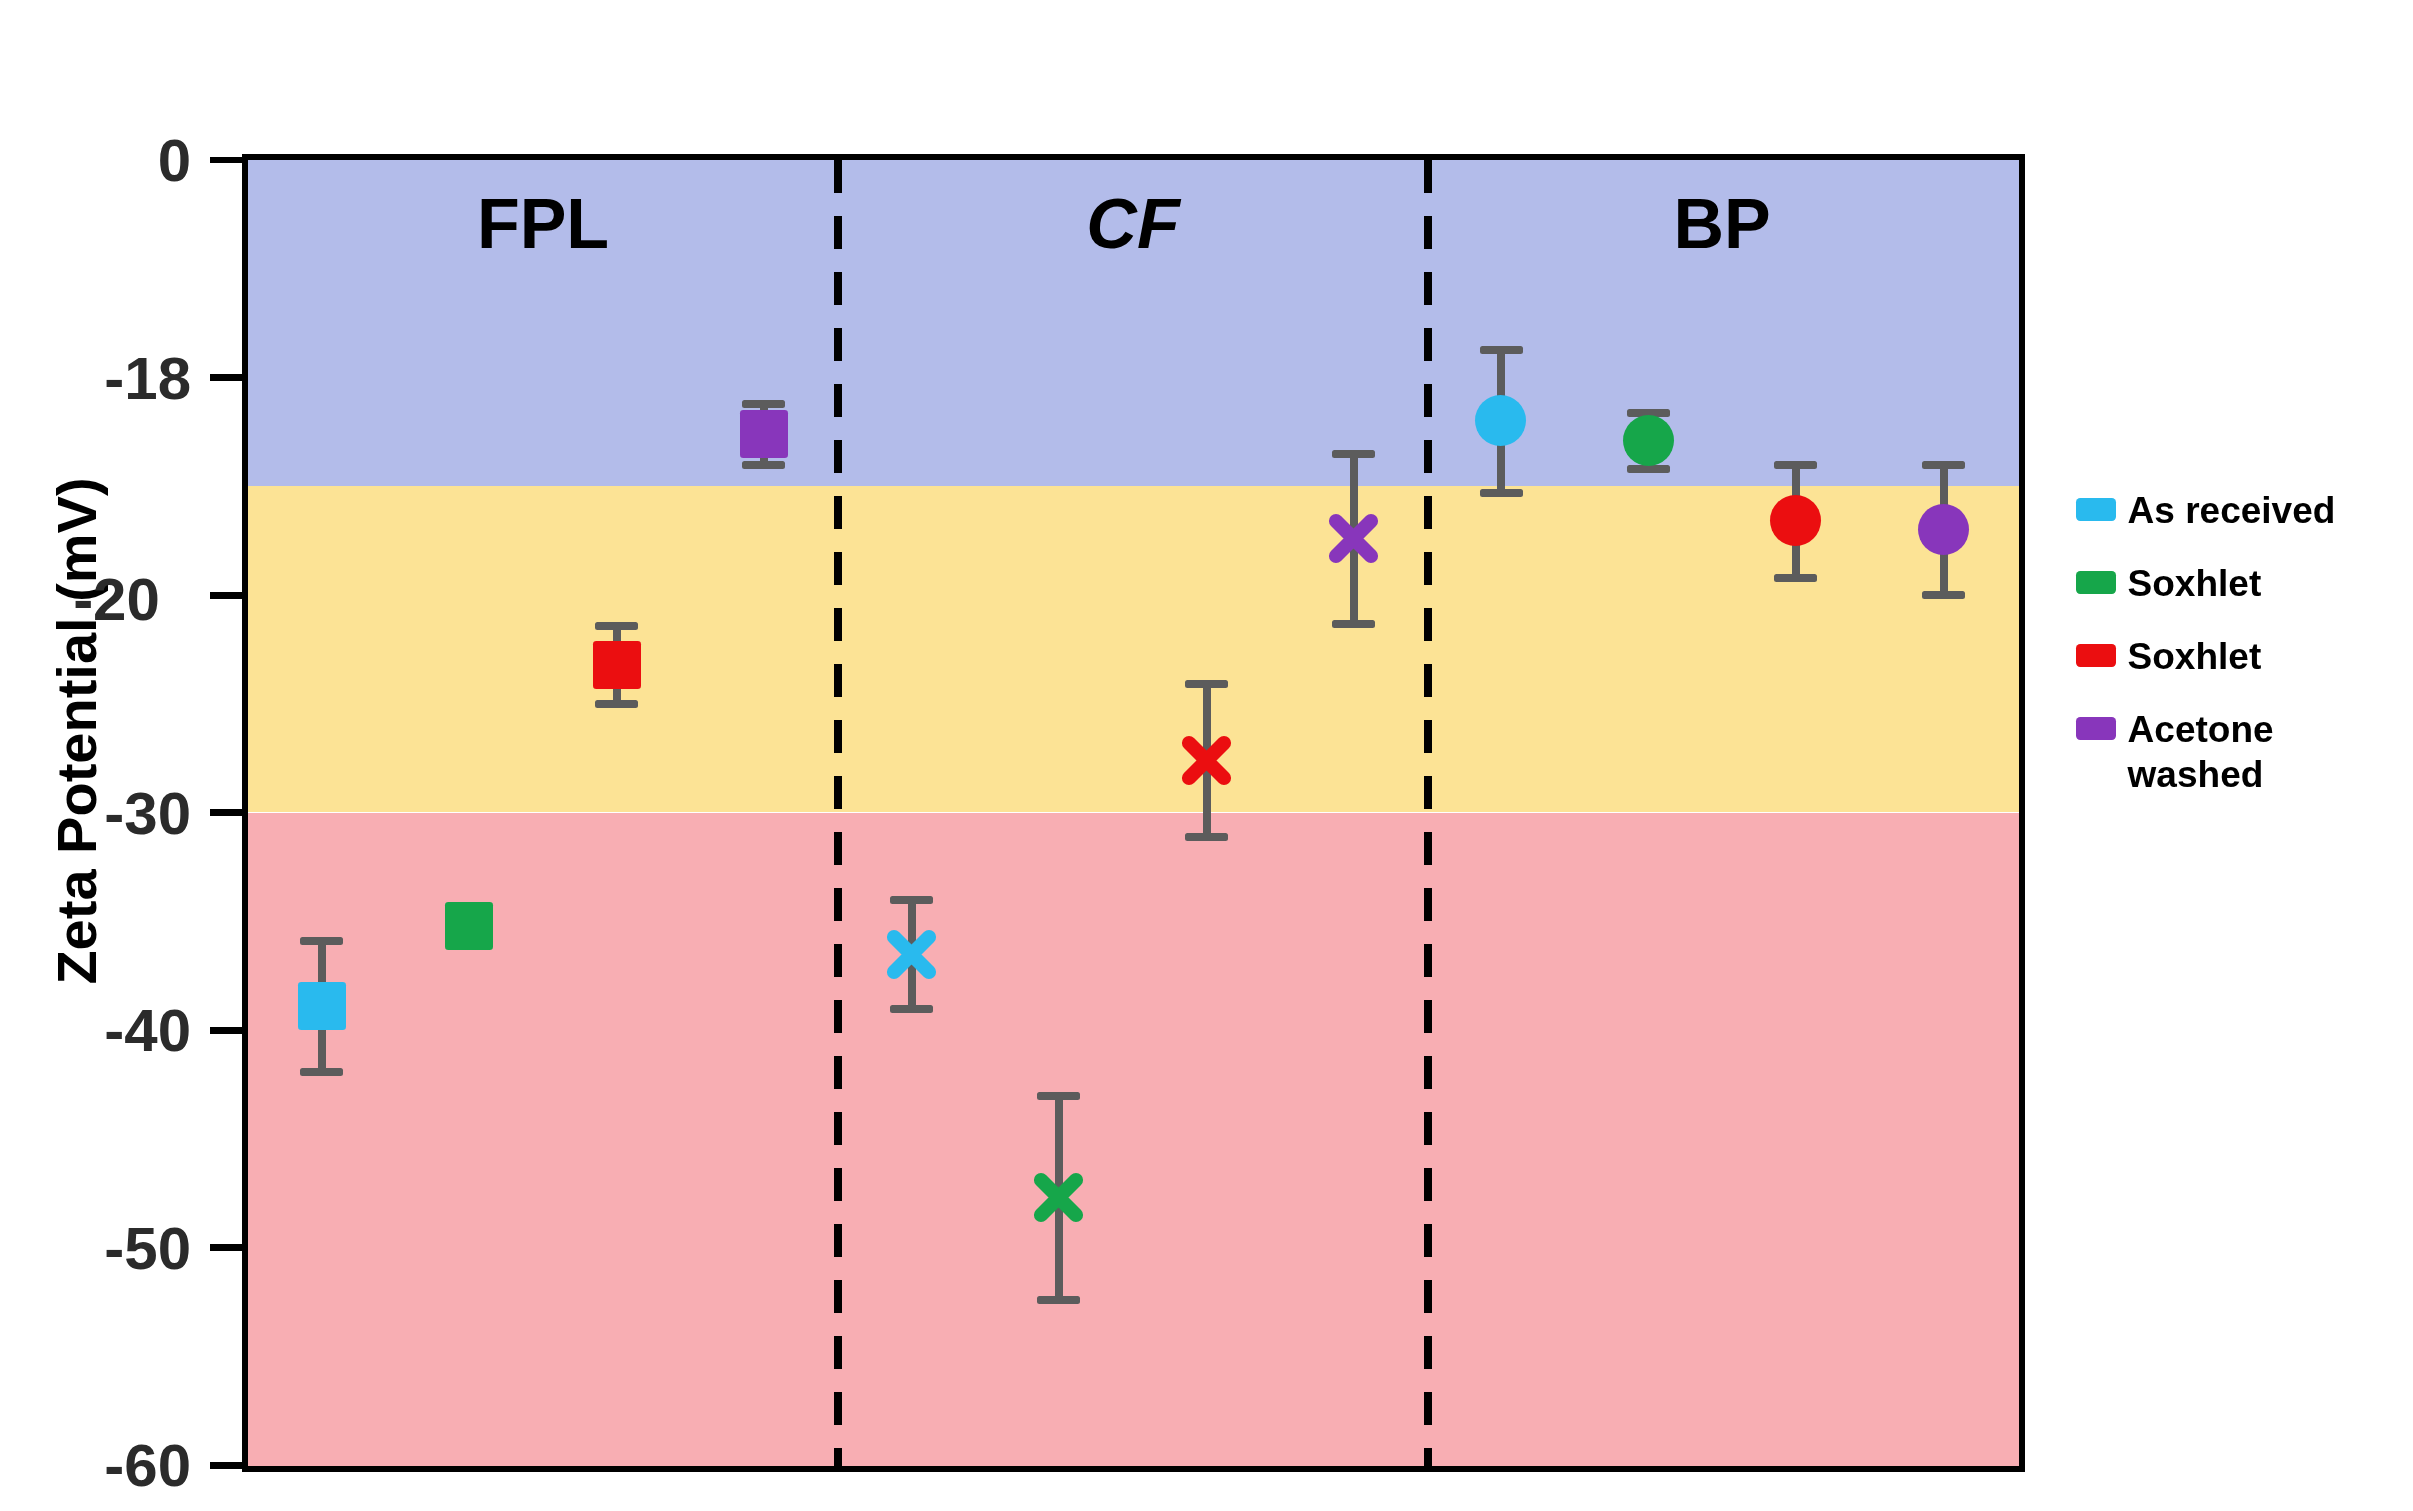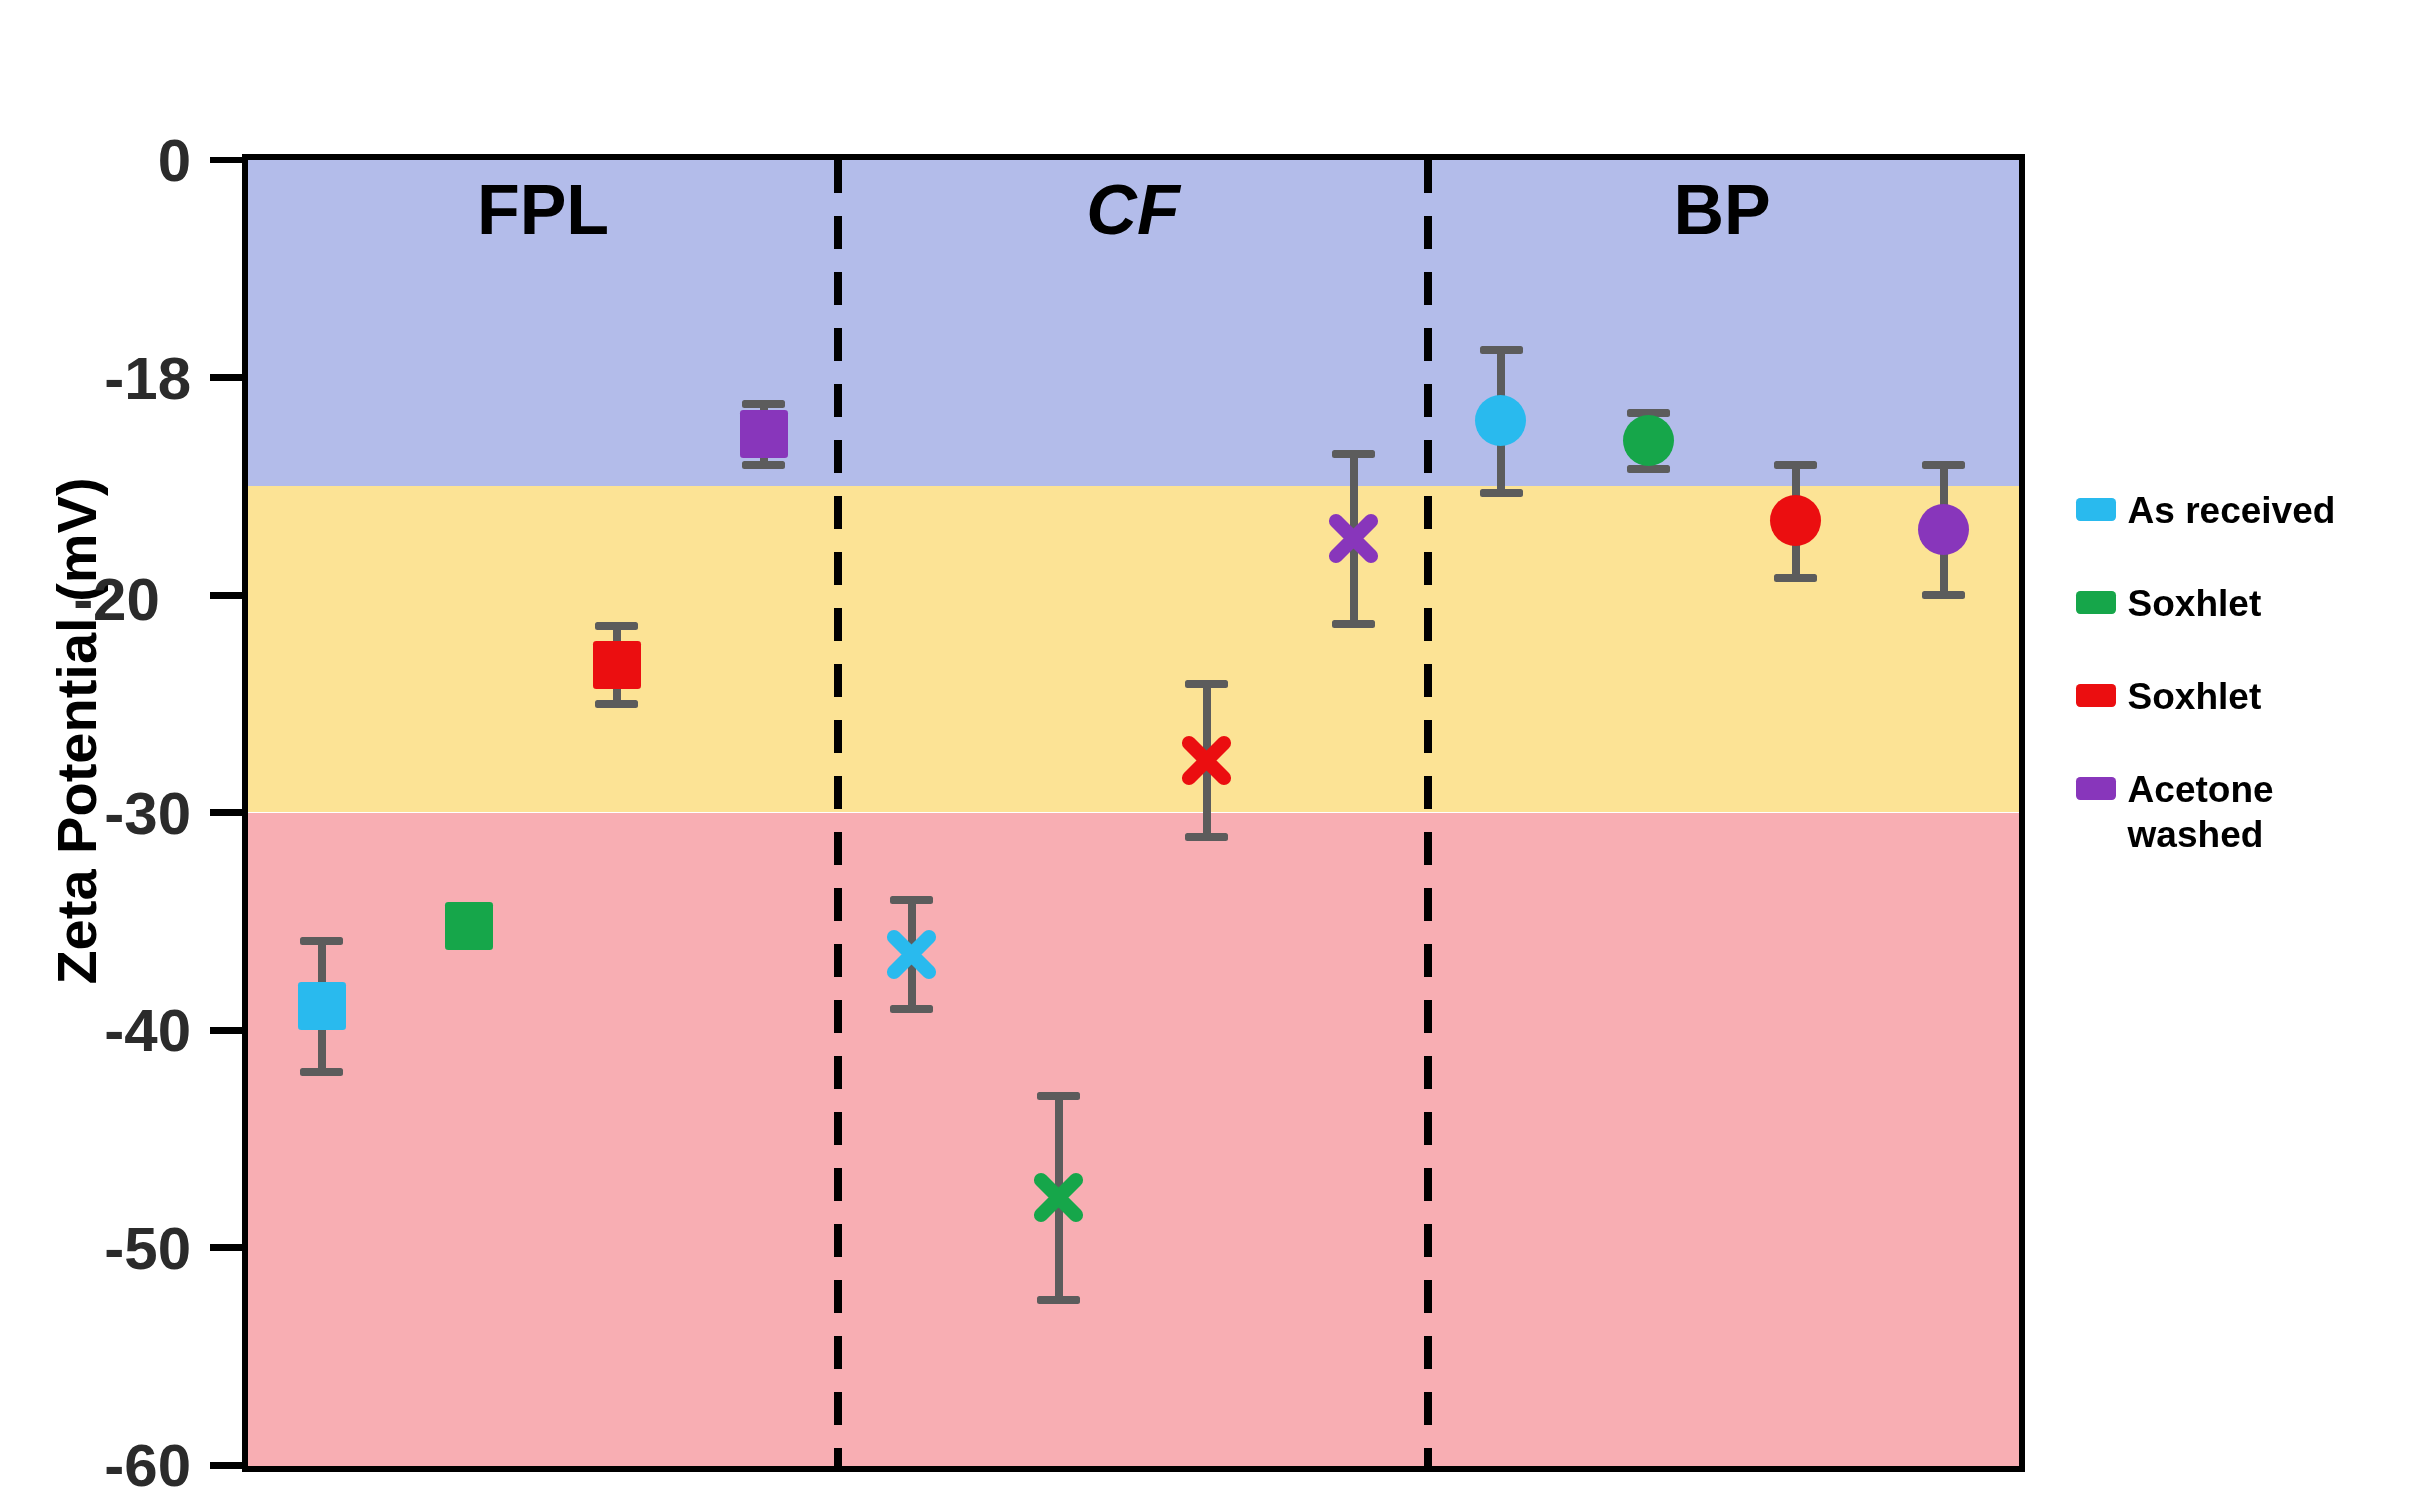--- a/index.html
+++ b/index.html
@@ -7,31 +7,31 @@
         font-family:"Liberation Sans",sans-serif;color:#000;}
   .fig-title{position:absolute;left:1312px;top:13.3px;transform:translateX(-50%);
              font-size:73px;font-weight:700;white-space:nowrap;}
   .y-title{position:absolute;left:76px;top:731px;transform:translate(-50%,-50%) rotate(-90deg);
            font-size:56px;font-weight:700;white-space:nowrap;}
   #plot{position:absolute;left:242px;top:154px;width:1783px;height:1318px;
         border:6.6px solid #000;box-sizing:border-box;background:#fff;}
   .band{position:absolute;left:0;width:100%;}
   .vsep{position:absolute;top:0;width:7.5px;height:100%;
         background:repeating-linear-gradient(to bottom,#000 0 33px,transparent 33px 56px);}
-  .sec-label{position:absolute;top:10px;transform:translateX(-50%);
+  .sec-label{position:absolute;top:24px;transform:translateX(-50%);
              font-size:70px;font-weight:700;}
   .tick{position:absolute;width:32px;height:6.6px;background:#000;left:-38px;}
   .tick-label{position:absolute;left:-206px;width:149px;text-align:right;
               font-size:60px;font-weight:700;color:#2b2b2b;transform:translateY(-50%);}
   .ebar-line{position:absolute;width:7.5px;background:#5c5c5c;}
   .ebar-cap{position:absolute;width:43px;height:7.5px;background:#5c5c5c;border-radius:2.5px;}
   .marker{position:absolute;}
   .marker.square{border-radius:3.3px;}
   .marker.circle{border-radius:50%;}
-  #legend{position:absolute;left:2076px;top:488px;display:flex;flex-direction:column;gap:48px;}
+  #legend{position:absolute;left:2076px;top:488px;display:flex;flex-direction:column;gap:28px;}
   .legend-item{display:flex;align-items:flex-start;}
   .legend-swatch{width:40px;height:23px;border-radius:4.2px;margin-top:10px;flex:0 0 auto;}
   .legend-label{margin-left:11.6px;font-size:37px;font-weight:700;line-height:45px;
                 width:274px;white-space:pre-line;}
 </style>
 </head>
 <body>
 
 <div id="page">
   <div class="y-title">Zeta Potential (mV)</div>

